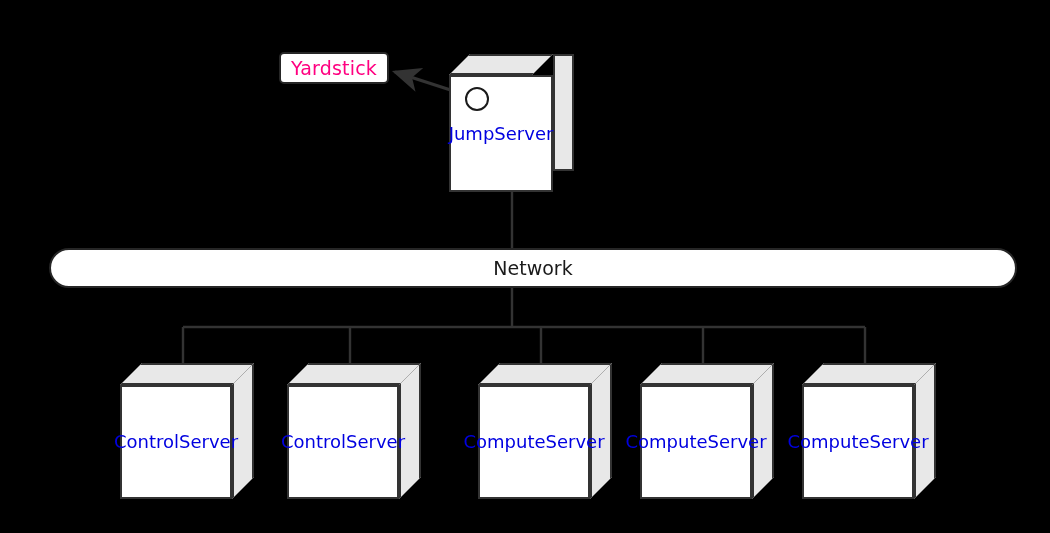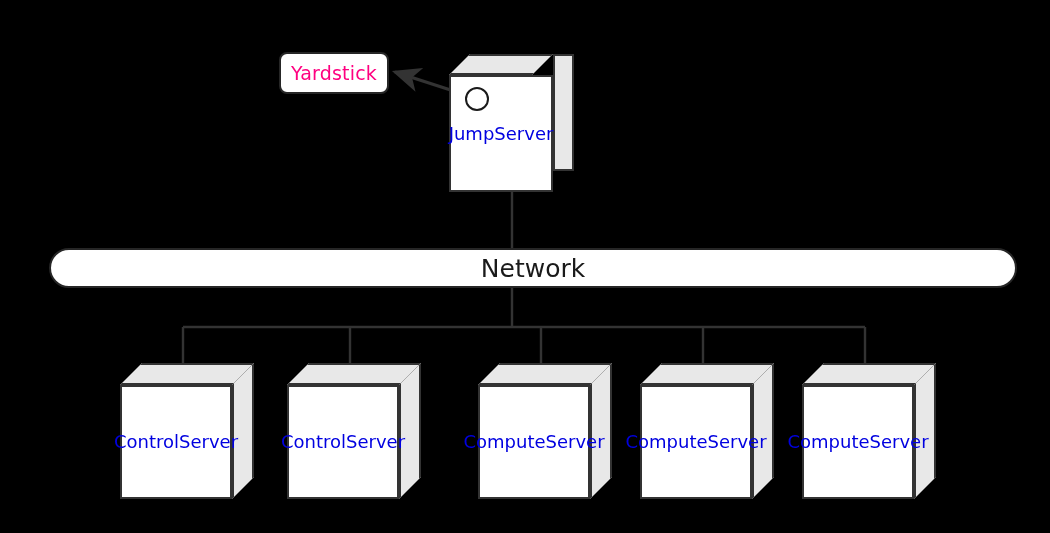--- a/index.html
+++ b/index.html
@@ -47,21 +47,21 @@
     background: #ffffff;
     border: 2px solid #262626;
     border-radius: 21px;
     display: flex;
     align-items: center;
     justify-content: center;
     box-sizing: border-box;
     z-index: 3;
   }
   .network-bar .network-text {
-    font-size: 25px;
+    font-size: 19px;
     color: #1a1a1a;
     white-space: nowrap;
   }
 
   
   .node3d {
     position: absolute;
     z-index: 2;
   }
   .node3d .face-front {
@@ -119,21 +119,21 @@
 
     <line x1="183" y1="327" x2="183" y2="369" stroke="#333333" stroke-width="2.4"></line>
     <line x1="350" y1="327" x2="350" y2="369" stroke="#333333" stroke-width="2.4"></line>
     <line x1="541" y1="327" x2="541" y2="369" stroke="#333333" stroke-width="2.4"></line>
     <line x1="703" y1="327" x2="703" y2="369" stroke="#333333" stroke-width="2.4"></line>
     <line x1="865" y1="327" x2="865" y2="369" stroke="#333333" stroke-width="2.4"></line>
 
     <line x1="466" y1="95" x2="395" y2="72" stroke="#333333" stroke-width="3.2" marker-end="url(#arrowhead)"></line>
   </svg>
 
-  <div class="label-box" style="left:279px; top:52px; width:110px; height:42px;border-radius:8px;">
+  <div class="label-box" style="left:279px; top:52px; width:110px; height:32px;">
     <span class="label-text" style="color:#ff0080;">Yardstick</span>
   </div>
 
   <div class="node3d" style="left:0px; top:0px; width:1050px; height:533px;">
     <div class="face-top" style="left:449px; top:54px; width:104px; height:21px;
                 clip-path: polygon(0% 100%, 21px 0%, 100% 0%, calc(100% - 21px) 100%);
                 transform: translateX(0px);"></div>
     <div class="face-top" style="left:449px; top:54px; width:125px; height:21px; background:transparent; border:none;"></div>
     <div class="face-side" style="left:553px; top:54px; width:21px; height:117px;
                 clip-path: polygon(0% 0%, 100% 0%, 100% 100%, 0% 121px);"></div>

